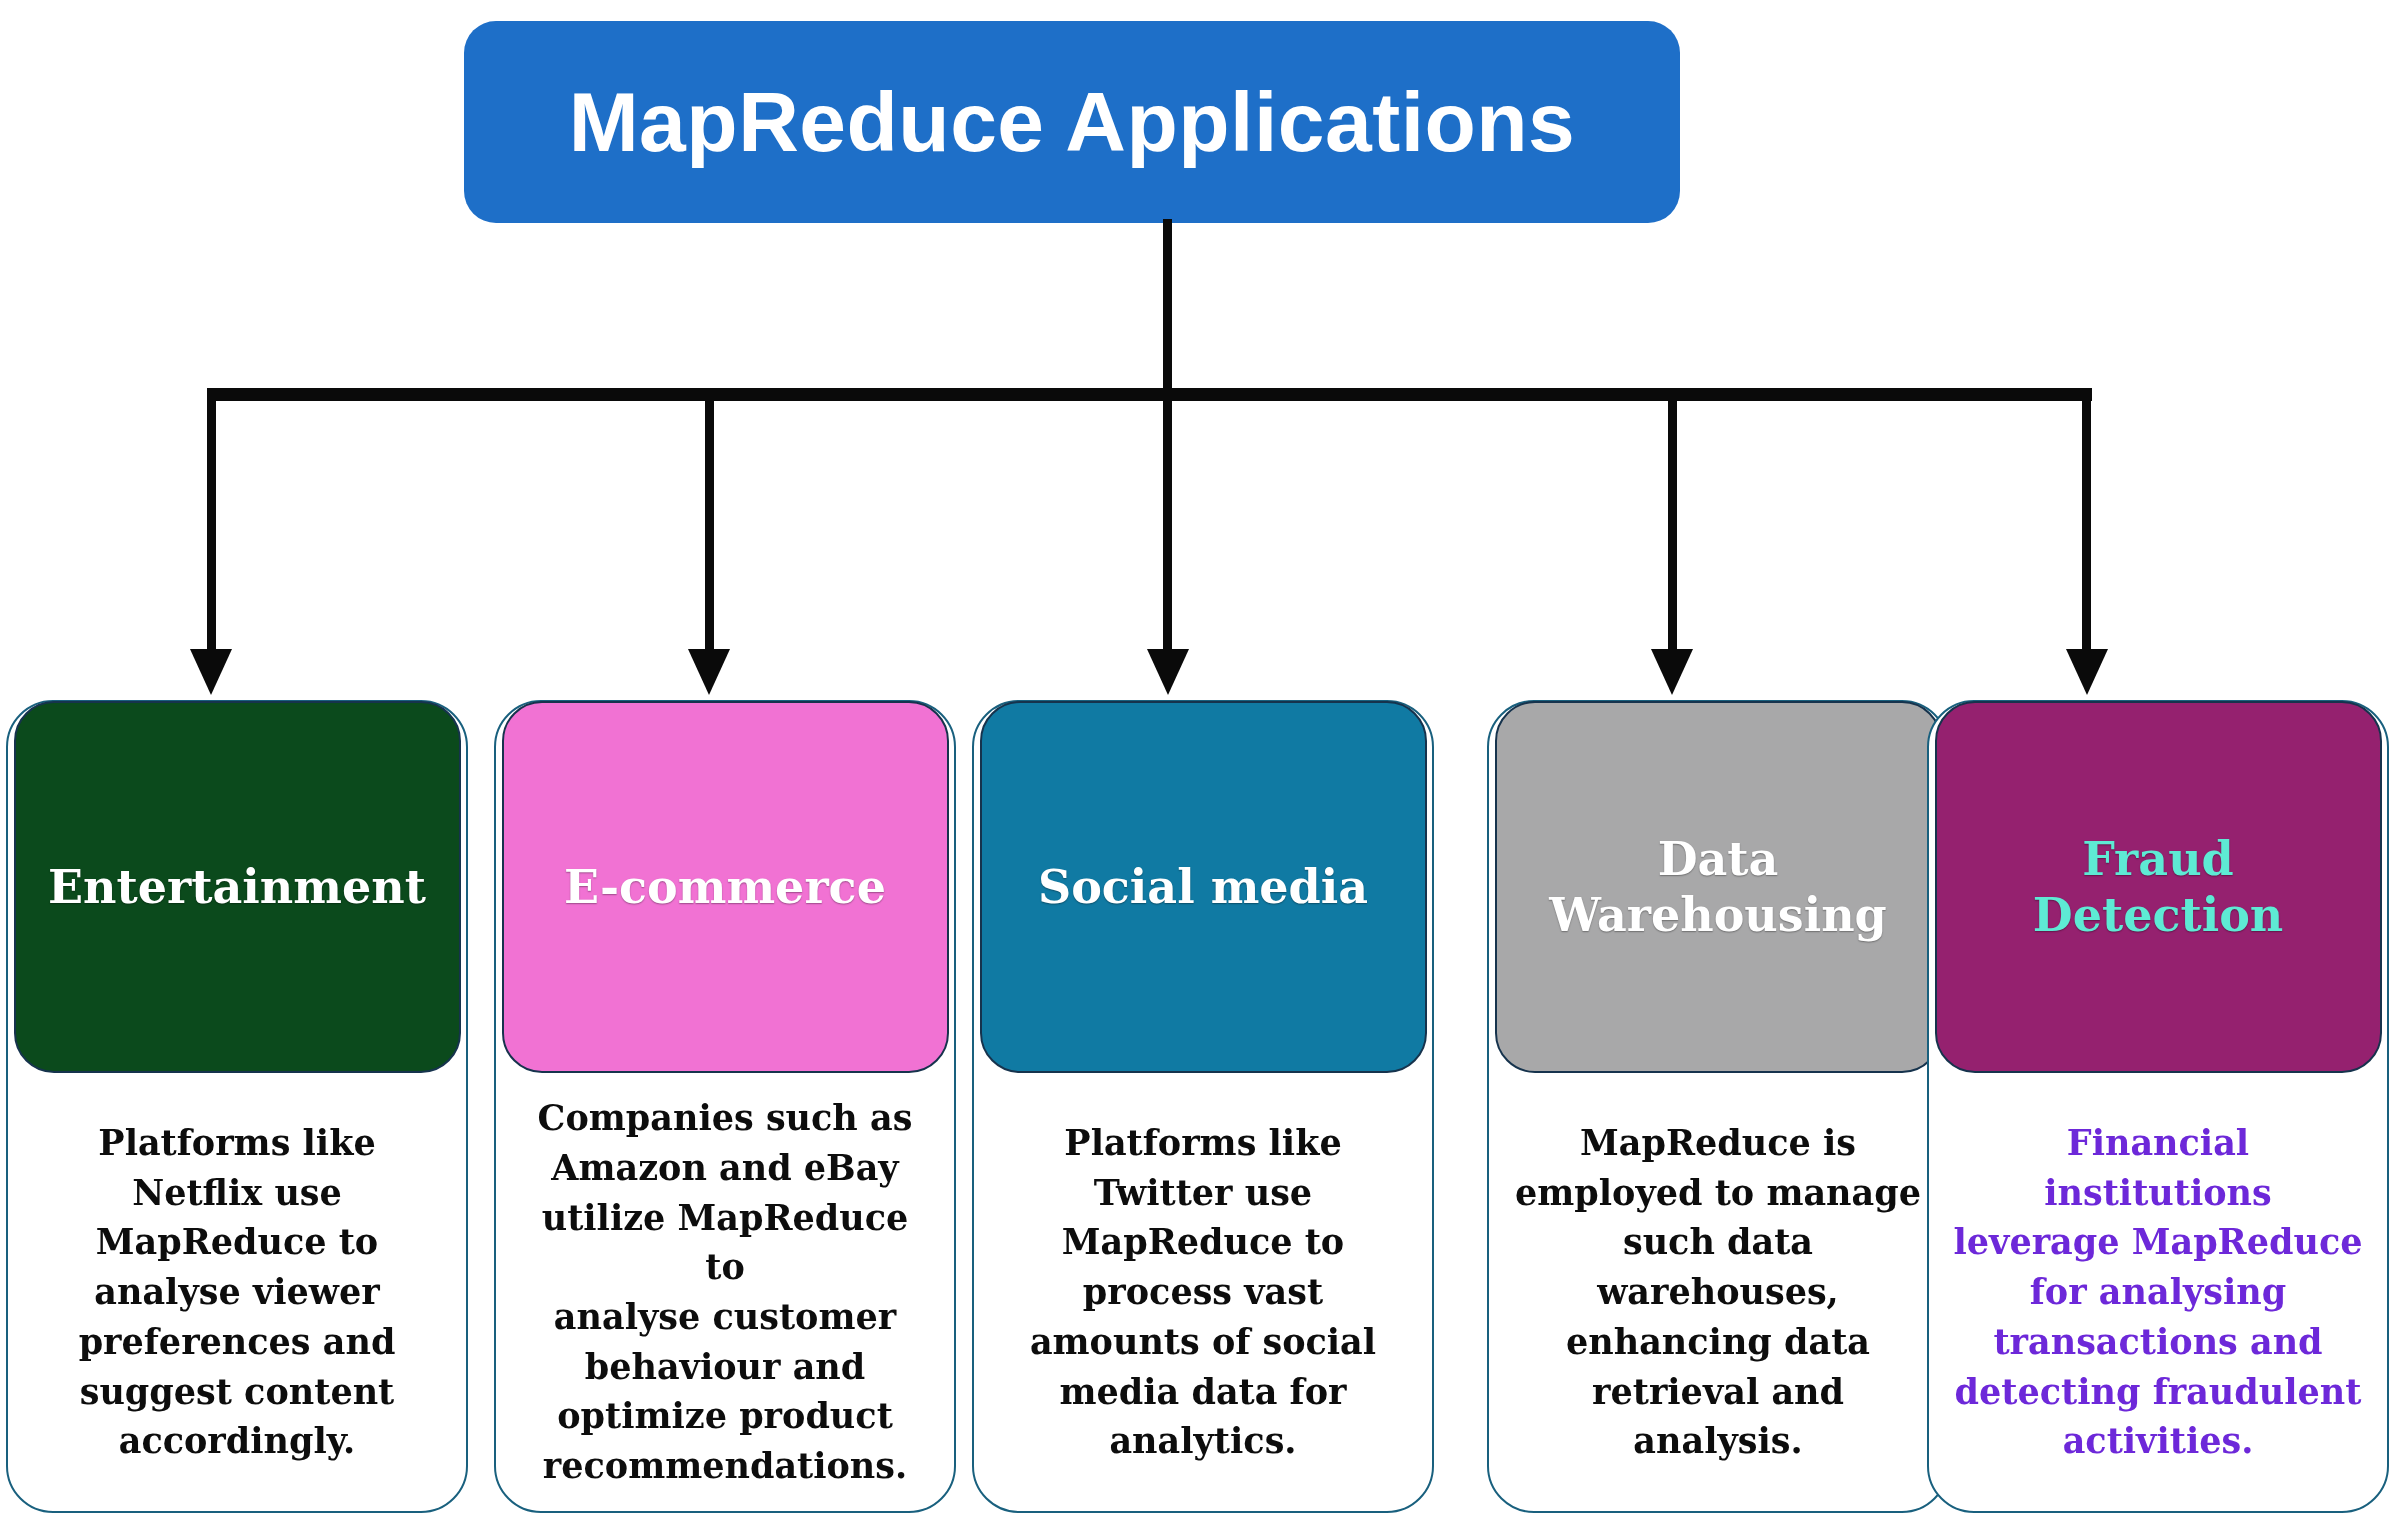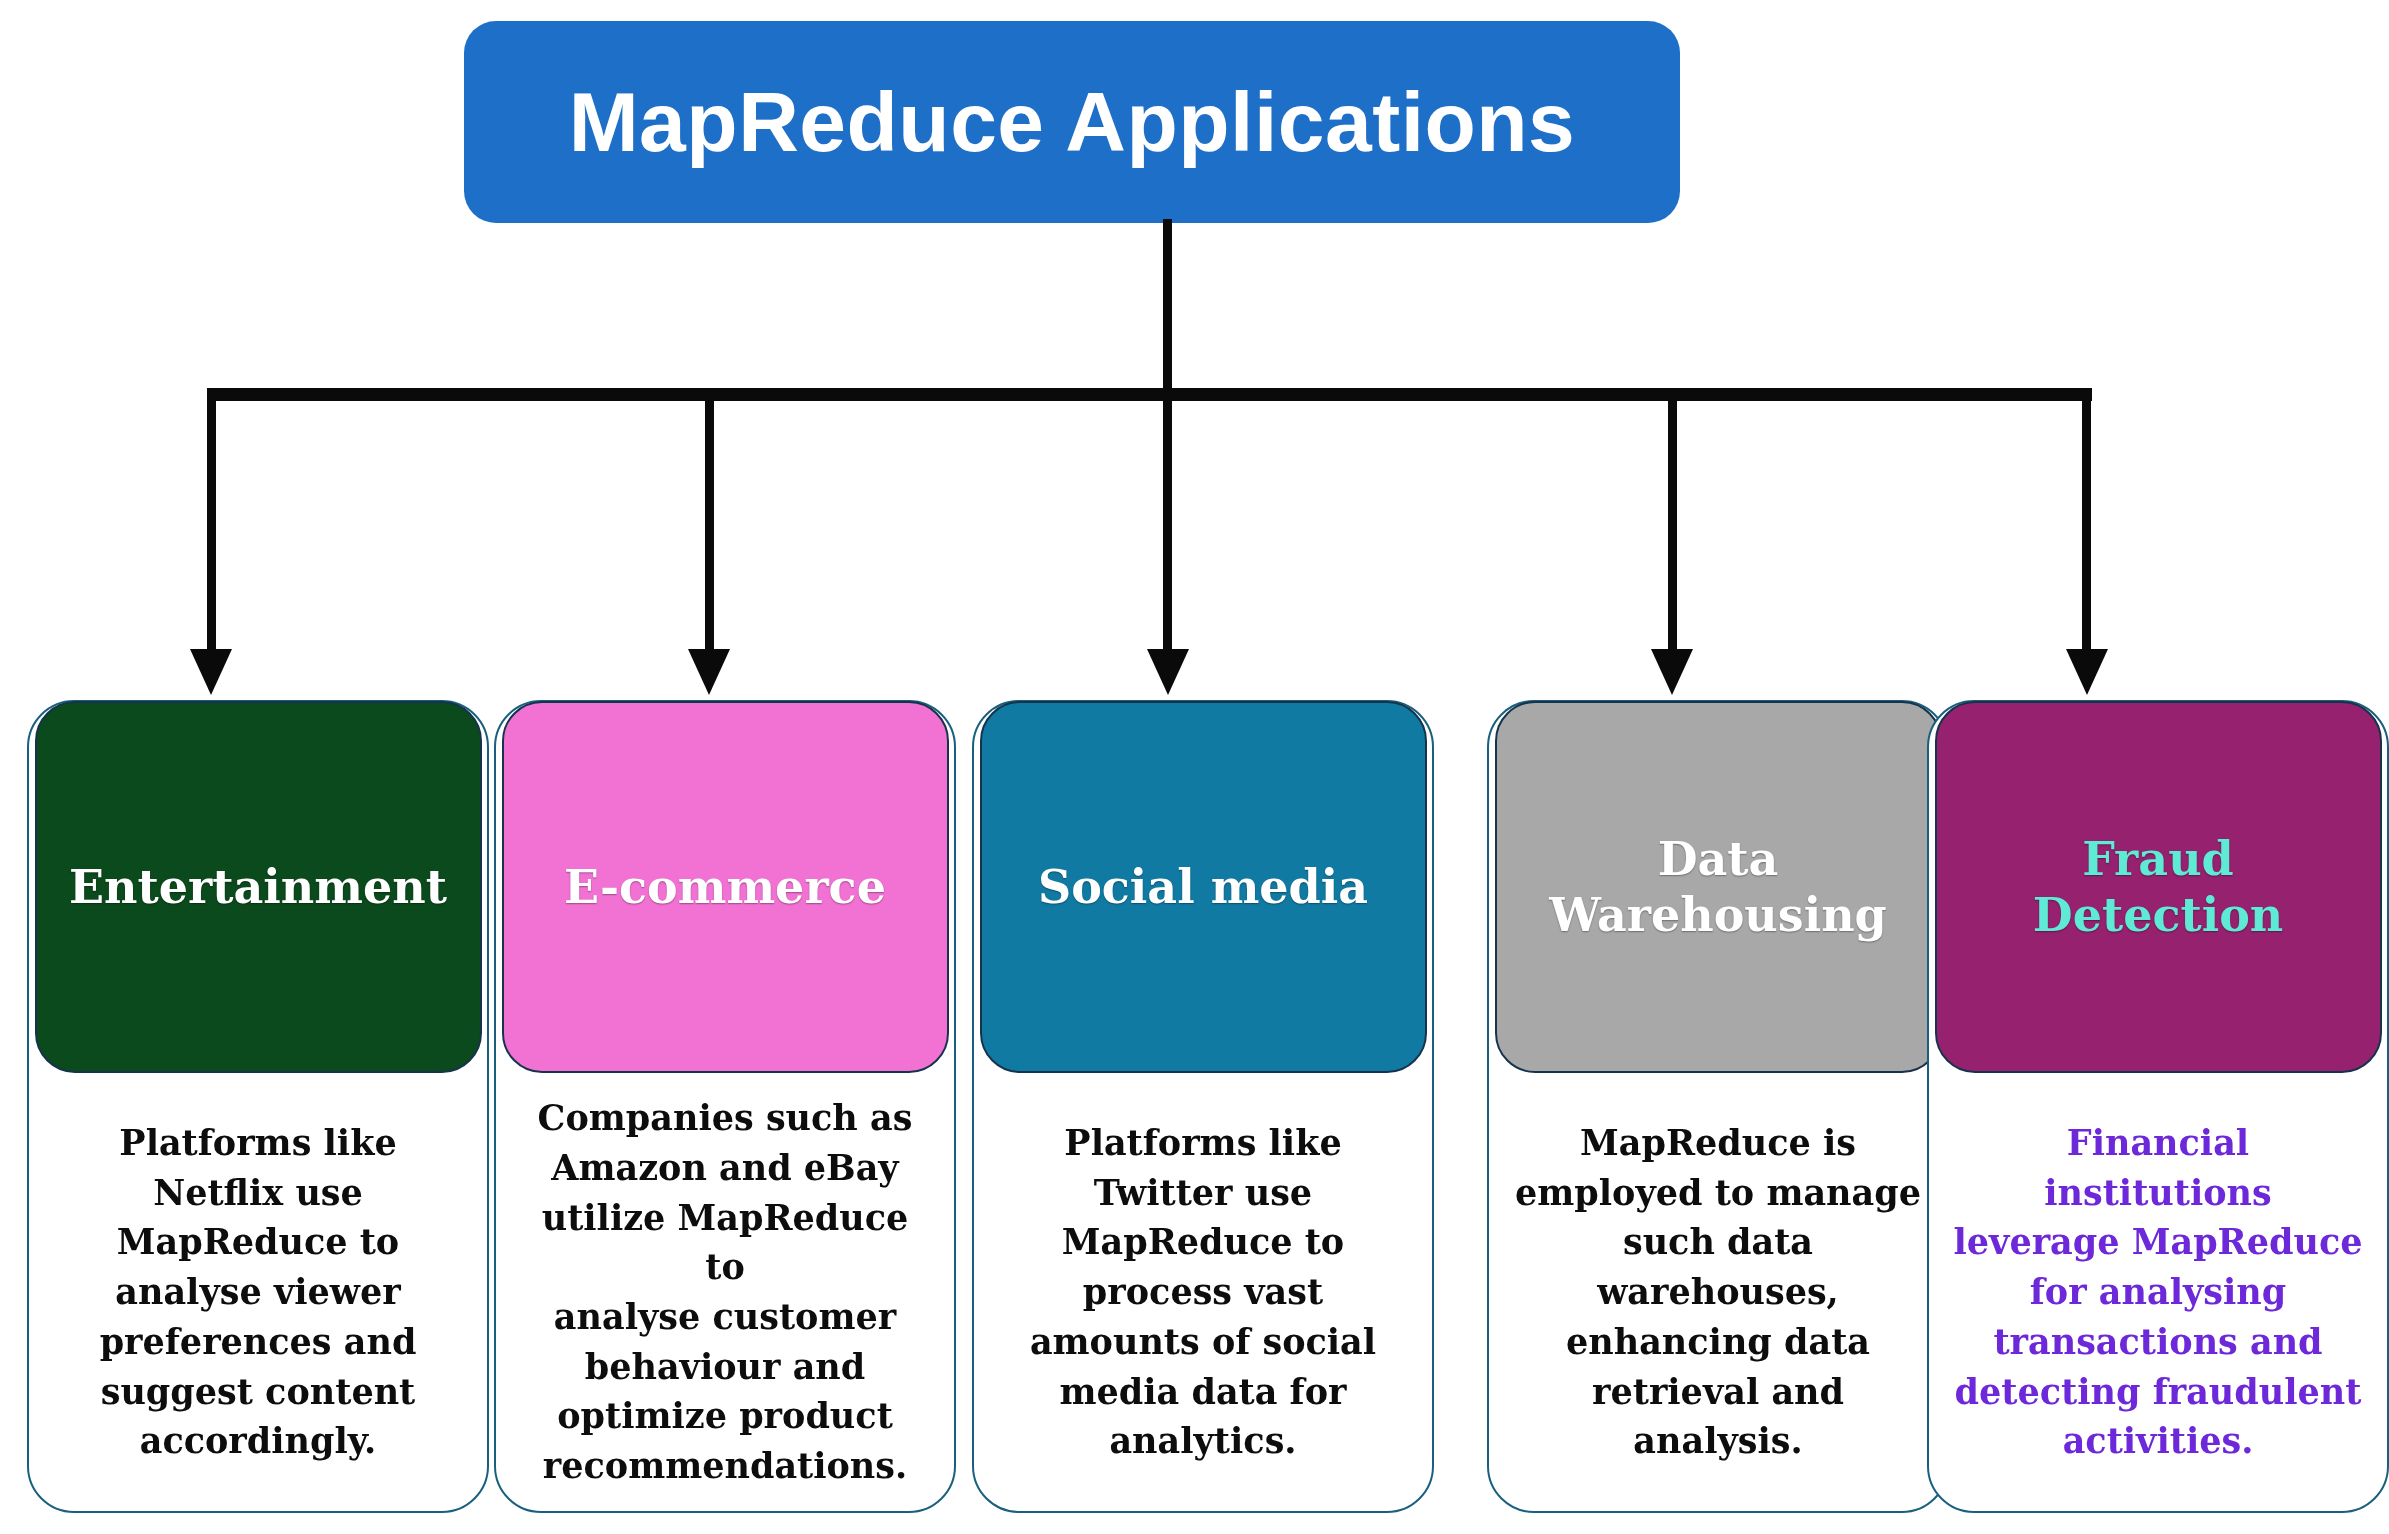--- a/index.html
+++ b/index.html
@@ -90,21 +90,21 @@
       <div class="conn" style="left: 705px; top: 399px; width: 9.3px; height: 251px; background: rgb(10, 10, 10);"></div>
       <div class="conn" style="left: 688px; top: 649px; width: 0px; height: 0px; border-left: 21.4px solid transparent; border-right: 21.4px solid transparent; border-top: 46px solid rgb(10, 10, 10);"></div>
       <div class="conn" style="left: 1163px; top: 399px; width: 9.3px; height: 251px; background: rgb(10, 10, 10);"></div>
       <div class="conn" style="left: 1147px; top: 649px; width: 0px; height: 0px; border-left: 21.4px solid transparent; border-right: 21.4px solid transparent; border-top: 46px solid rgb(10, 10, 10);"></div>
       <div class="conn" style="left: 1668px; top: 399px; width: 9.3px; height: 251px; background: rgb(10, 10, 10);"></div>
       <div class="conn" style="left: 1651px; top: 649px; width: 0px; height: 0px; border-left: 21.4px solid transparent; border-right: 21.4px solid transparent; border-top: 46px solid rgb(10, 10, 10);"></div>
       <div class="conn" style="left: 2082px; top: 399px; width: 9.3px; height: 251px; background: rgb(10, 10, 10);"></div>
       <div class="conn" style="left: 2066px; top: 649px; width: 0px; height: 0px; border-left: 21.4px solid transparent; border-right: 21.4px solid transparent; border-top: 46px solid rgb(10, 10, 10);"></div>
     </div>
   <div id="columns">
-  <div class="card" style="left: 27px; border-color: rgb(25, 96, 126);">
+  <div class="card" style="left: 6px; border-color: rgb(25, 96, 126);">
     <div class="card-head" style="background: rgb(11, 74, 28); border-color: rgb(22, 51, 77);">
       <span style="color: rgb(255, 255, 255);">Entertainment</span>
     </div>
     <div class="card-desc">
       <span style="color: rgb(13, 13, 13);">Platforms like
 Netflix use
 MapReduce to
 analyse viewer
 preferences and
 suggest content

